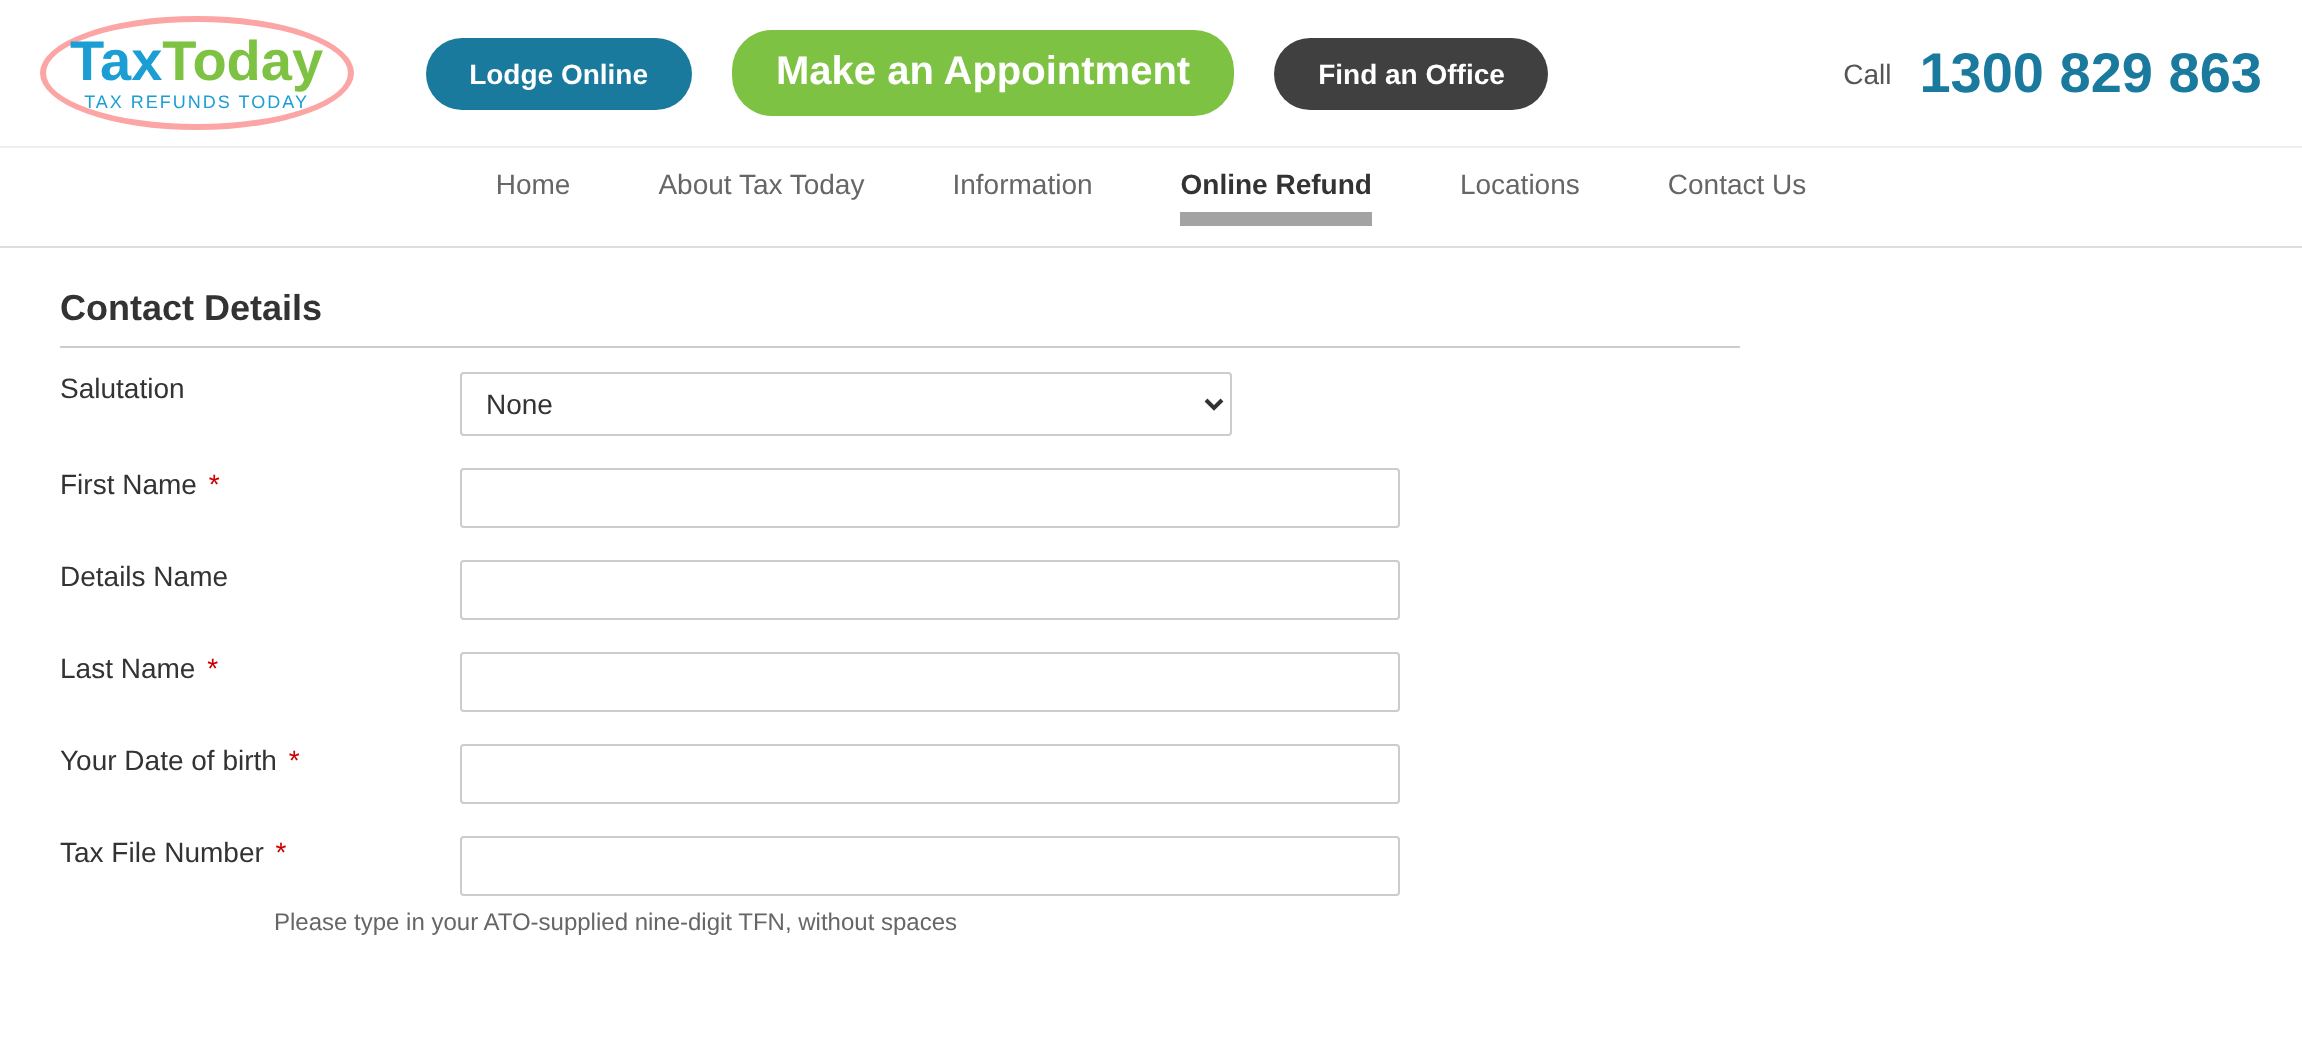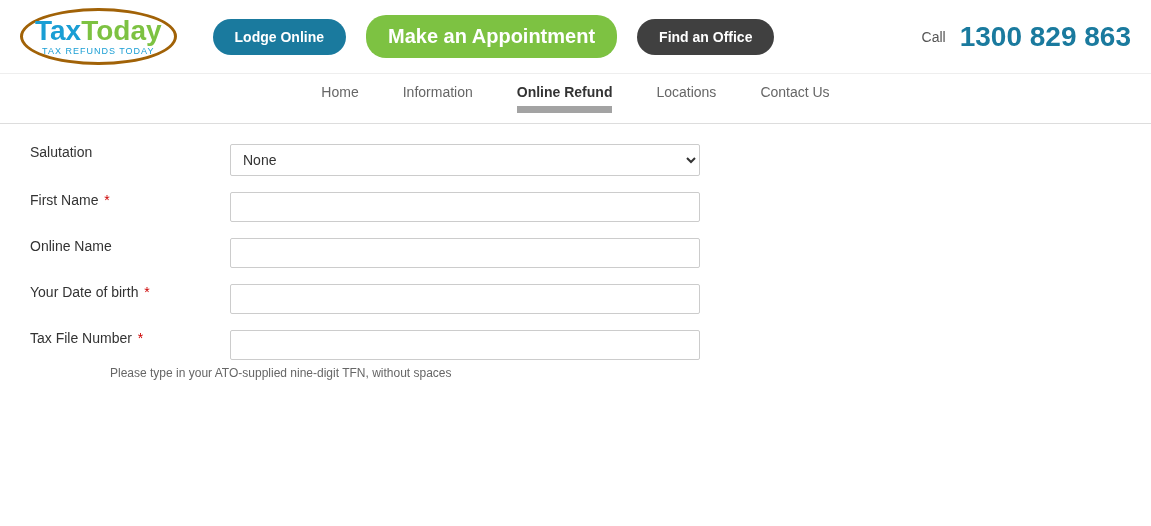--- a/index.html
+++ b/index.html
@@ -10,21 +10,21 @@
       display: flex;
       align-items: center;
       padding: 8px 20px;
       border-bottom: 1px solid #eee;
       gap: 16px;
     }
     .logo-container {
       flex-shrink: 0;
     }
     .logo-oval {
-      border: 3px solid #a16207;
+      border: 3px solid #fca5a5;
       border-radius: 50%;
       padding: 6px 12px;
       display: inline-block;
       line-height: 1;
     }
     .logo-tax {
       font-size: 28px;
       font-weight: bold;
       color: #1a9ed4;
     }
@@ -147,21 +147,21 @@
     .form-input {
       width: 470px;
       padding: 6px 8px;
       border: 1px solid #ccc;
       border-radius: 2px;
       font-size: 14px;
       color: #333;
       outline: none;
     }
     .form-select {
-      width: 470px;
+      width: 386px;
       padding: 6px 8px;
       border: 1px solid #ccc;
       border-radius: 2px;
       font-size: 14px;
       color: #333;
       background: #fff;
       outline: none;
       appearance: auto;
     }
     .radio-group {
@@ -173,21 +173,21 @@
       display: flex;
       align-items: center;
       gap: 5px;
       font-size: 14px;
       color: #333;
       cursor: pointer;
     }
     .form-hint {
       font-size: 12px;
       color: #666;
-      margin-left: 80px;
+      margin-left: 107px;
       margin-top: -10px;
       margin-bottom: 4px;
     }
   </style>
 </head>
 <body>
 
 <div class="header">
   <div class="logo-container">
     <div class="logo-oval">
@@ -205,27 +205,29 @@
   </div>
 
   <div class="header-phone">
     <span class="call-text">Call</span>
     <span class="phone-number">1300 829 863</span>
   </div>
 </div>
 
 <nav class="nav">
   <a class="nav-item">Home</a>
+  <a class="nav-item">About Tax Today</a>
   <a class="nav-item">Information</a>
   <a class="nav-item active">Online Refund</a>
   <a class="nav-item">Locations</a>
   <a class="nav-item">Contact Us</a>
 </nav>
 
 <div class="main">
+  <div class="section-title">Contact Details</div>
 
   <div class="form-row">
     <label class="form-label">Salutation</label>
     <select class="form-select">
       <option>None</option>
       <option>Mr</option>
       <option>Mrs</option>
       <option>Ms</option>
       <option>Miss</option>
       <option>Dr</option>
@@ -233,24 +235,30 @@
   </div>
 
   <div class="form-row">
     <label class="form-label">
       <span>First Name</span><span class="required"> *</span>
     </label>
     <input type="text" class="form-input" style="">
   </div>
 
   <div class="form-row">
-    <label class="form-label">Online Name</label>
-    <input type="text" class="form-input" style="">
-  </div>
-
+    <label class="form-label">Details Name</label>
+    <input type="text" class="form-input" style="">
+  </div>
+
+  <div class="form-row">
+    <label class="form-label">
+      <span>Last Name</span><span class="required"> *</span>
+    </label>
+    <input type="text" class="form-input" style="">
+  </div>
 
 
   <div class="form-row">
     <label class="form-label">
       <span>Your Date of birth</span><span class="required"> *</span>
     </label>
     <input type="text" class="form-input" style="">
   </div>
 
   <div class="form-row">

